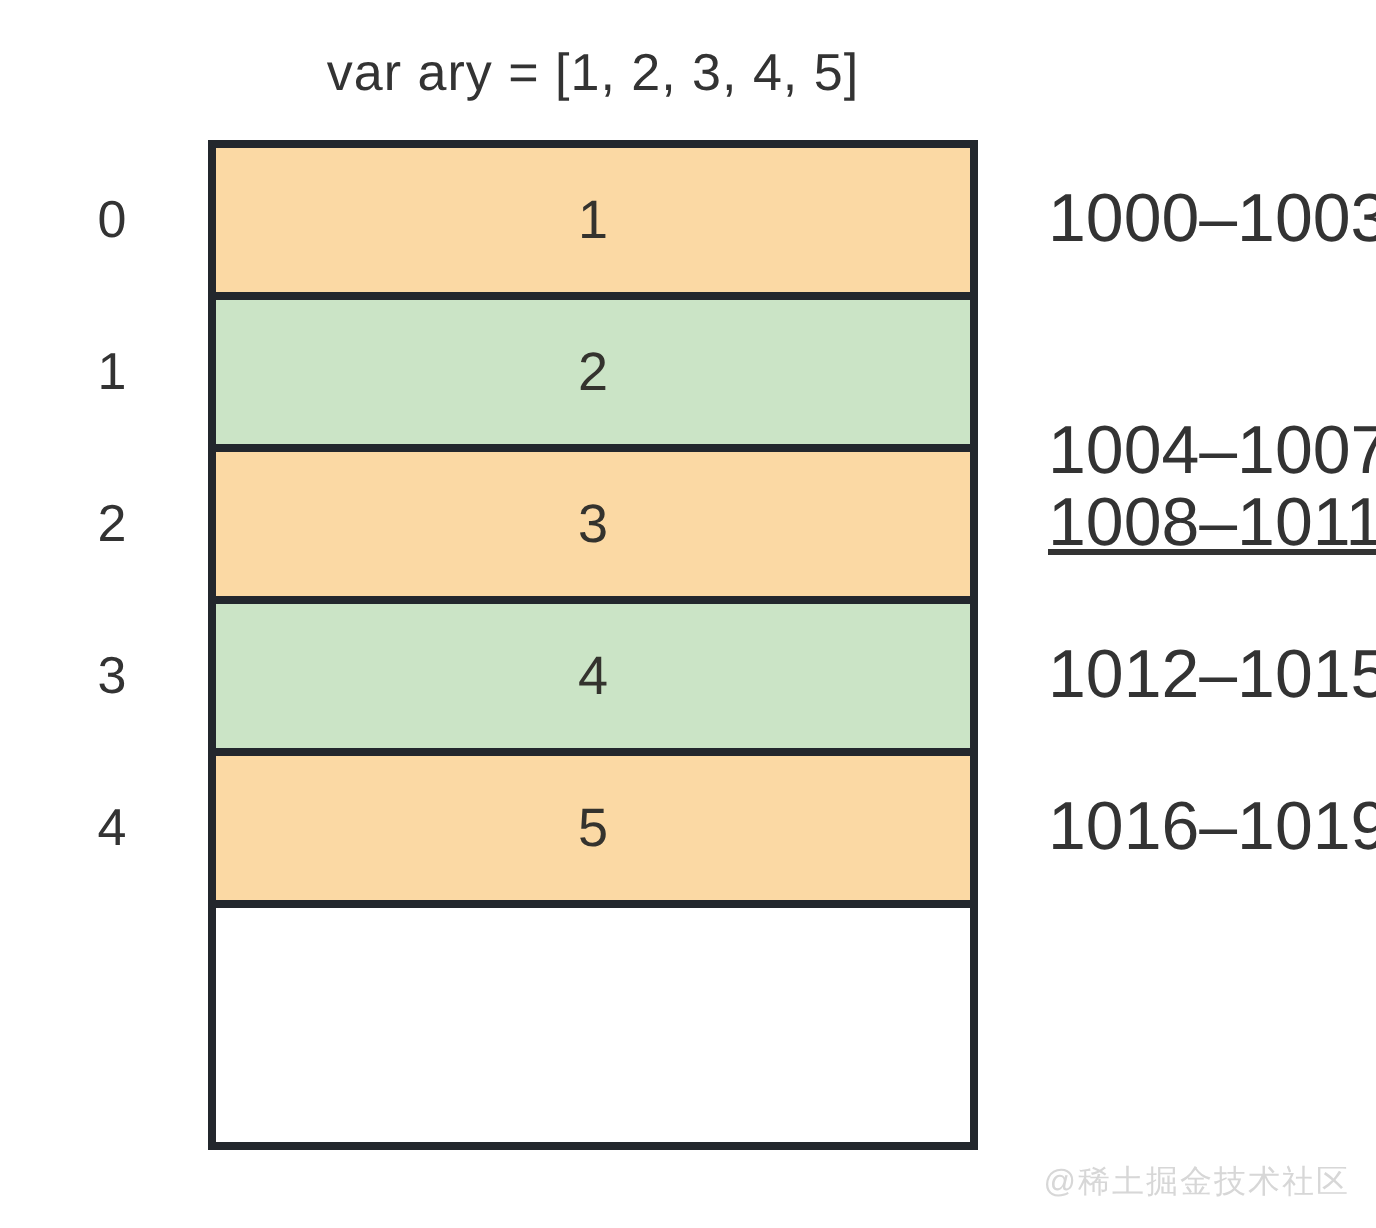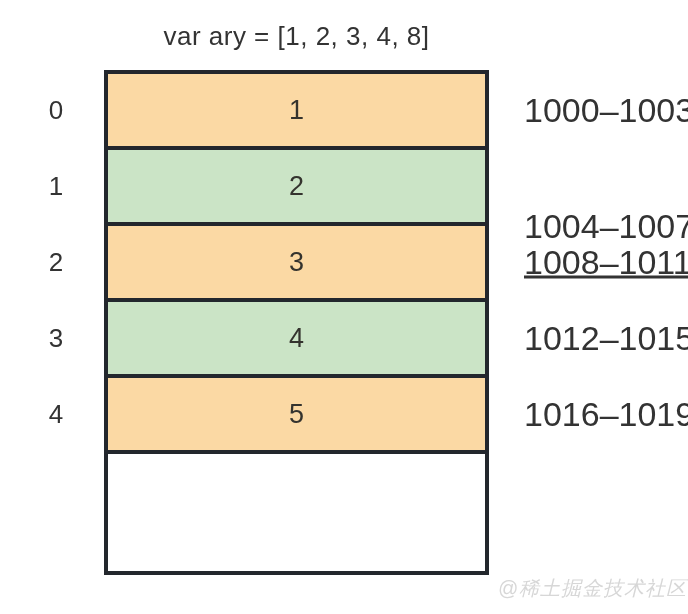--- a/index.html
+++ b/index.html
@@ -64,32 +64,31 @@
   .addr {
     position: absolute;
     left: 524px;
     font-size: 34px;
     white-space: nowrap;
     transform: translateY(-50%);
     color: var(--text, #333);
   }
   .watermark {
     position: absolute;
-    right: 1px;
+    right: 13px;
     bottom: 12px;
-    font-size: 20px;
+    font-size: 16px;
     letter-spacing: 1px;
     color: var(--watermark, #d7d7d7);
-    font-style: italic;
   }
 </style>
 </head>
 <body>
 
-<div class="title">var ary = [1, 2, 3, 4, 8]</div>
+<div class="title">var ary = [1, 2, 3, 4, 5]</div>
 
 <div id="indexCol">
     <div class="idx" style="top: 110px;">0</div>
     <div class="idx" style="top: 186px;">1</div>
     <div class="idx" style="top: 262px;">2</div>
     <div class="idx" style="top: 338px;">3</div>
     <div class="idx" style="top: 414px;">4</div>
   </div>
 
 <div id="arrayBox" class="array-box">

